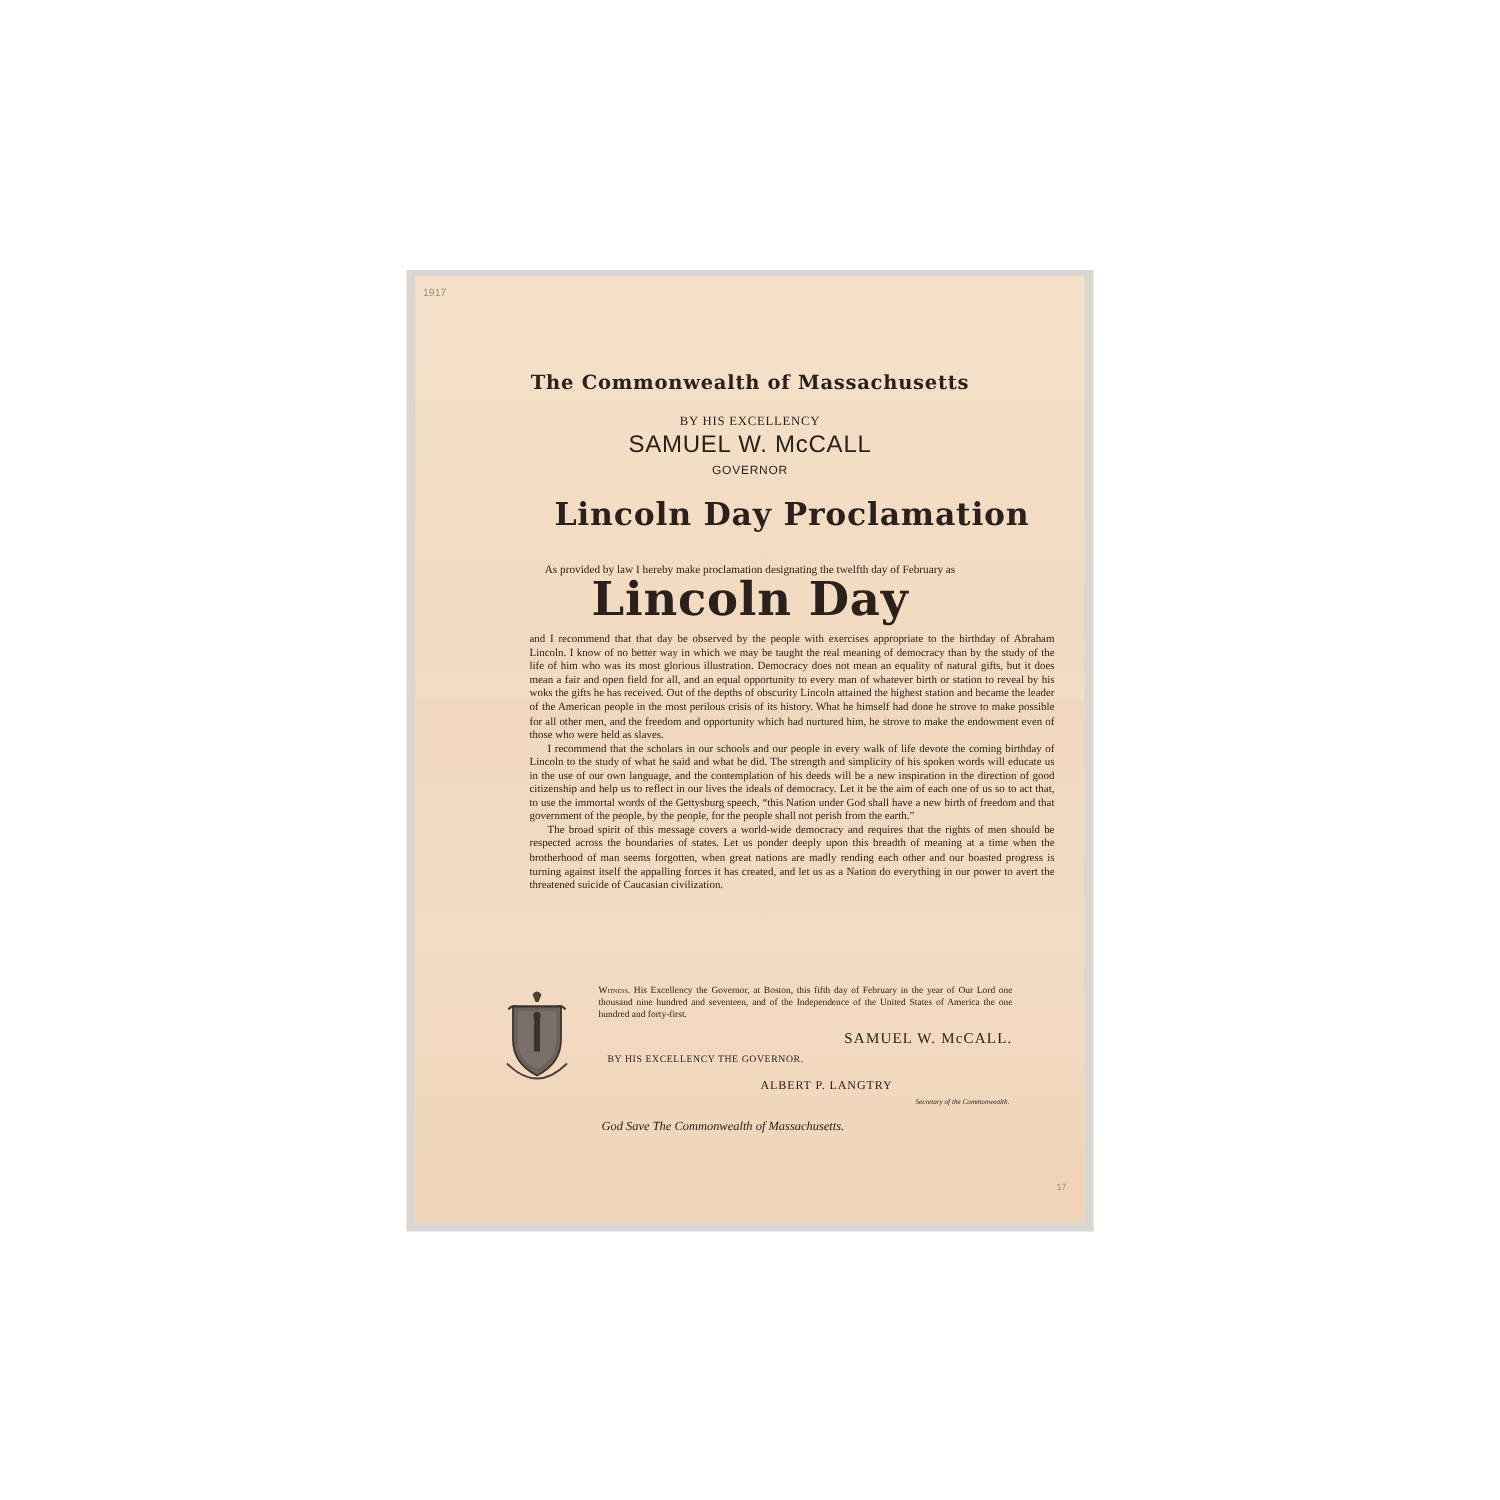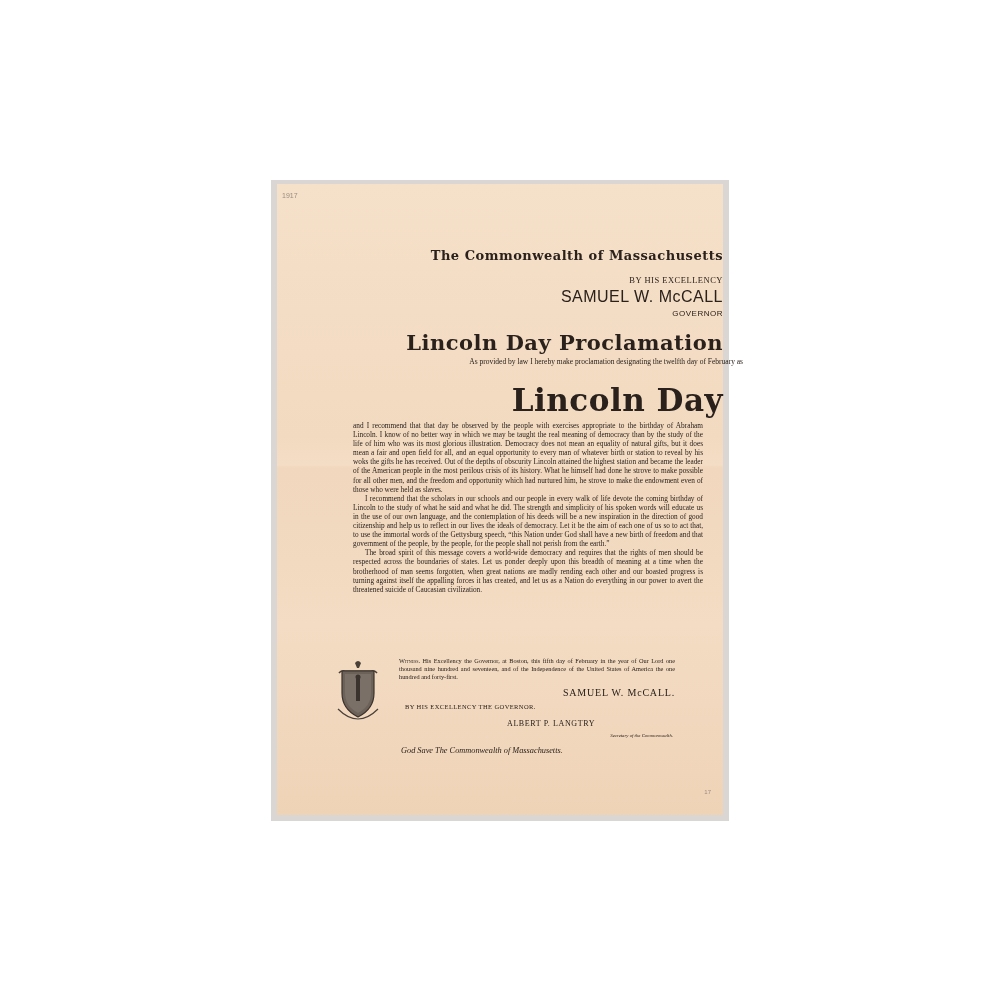--- a/index.html
+++ b/index.html
@@ -4,28 +4,28 @@
   <style>
     html, body { margin:0; padding:0; }
     body { width:1000px; height:1000px; background:#ffffff; position:relative; overflow:hidden; }
     .mat { position:absolute; left:271px; top:180px; width:458px; height:641px; background:#d9d6d4; }
     .paper { position:absolute; left:277px; top:184px; width:446px; height:631px;
       background:#f3dcc3;
       background-image: linear-gradient(180deg, #f5e0c9 0%, #f2dac0 40%, #f4ddc5 44.5%, #f0d7bd 45%, #f3dcc3 70%, #efd3b7 100%);
       font-family:"Liberation Serif", serif; color:#2a211c; }
     .pencil { position:absolute; left:5px; top:8px; font-size:7px; color:#9b8c80; font-family:"Liberation Sans", sans-serif; }
     .pencil-br { position:absolute; right:12px; bottom:20px; font-size:6px; color:#9b8c80; font-family:"Liberation Sans", sans-serif; }
-    .center { position:absolute; left:0; width:100%; text-align:right; }
+    .center { position:absolute; left:0; width:100%; text-align:center; }
     .bl { font-family:"DejaVu Serif", serif; font-weight:bold; letter-spacing:0.5px; }
     .h-common { top:64px; font-size:13px; }
     .h-byhis { top:91px; font-size:8.5px; letter-spacing:0.5px; }
     .h-name { top:104px; font-size:16px; font-family:"Liberation Sans", sans-serif; letter-spacing:0.5px; }
     .h-gov { top:125px; font-size:8px; font-family:"Liberation Sans", sans-serif; letter-spacing:0.5px; }
-    .h-procl { top:146px; font-size:21px; }
-    .h-asprov { top:173px; font-size:7.5px;padding-left:20px; }
+    .h-procl { top:146px; font-size:21px;margin-left:28px; }
+    .h-asprov { top:191px; font-size:7.5px; }
     .h-day { top:198px; font-size:31px; }
     .body { position:absolute; left:48px; width:350px; top:237px; font-size:7.3px; line-height:9.1px; text-align:justify;margin-left:28px; }
     .body p { margin:0; }
     .body p + p { text-indent:12px; }
     .seal { position:absolute; left:58px; top:475px; width:46px; height:62px; }
     .witness { position:absolute; left:122px; top:473px; width:276px; font-size:6.3px; line-height:8px; text-align:justify; }
     .witness .sc { font-variant:small-caps; }
     .sig1 { position:absolute; right:48px; top:503px; font-size:10px; font-family:Liberation Serif, serif; letter-spacing:0.8px; }
     .byexc { position:absolute; left:128px; top:519px; font-size:6.5px; letter-spacing:0.4px; }
     .sig2 { position:absolute; left:230px; top:535px; font-size:8px; letter-spacing:0.6px; }

